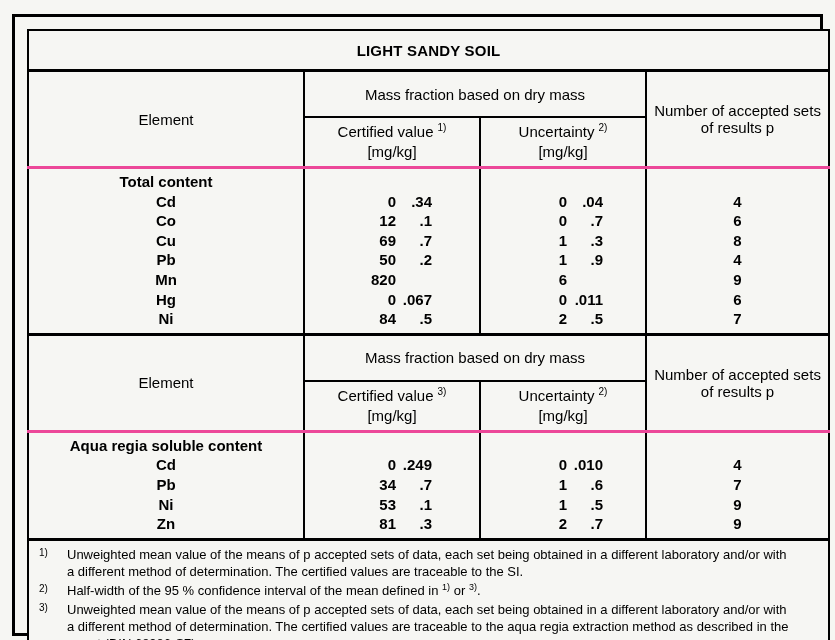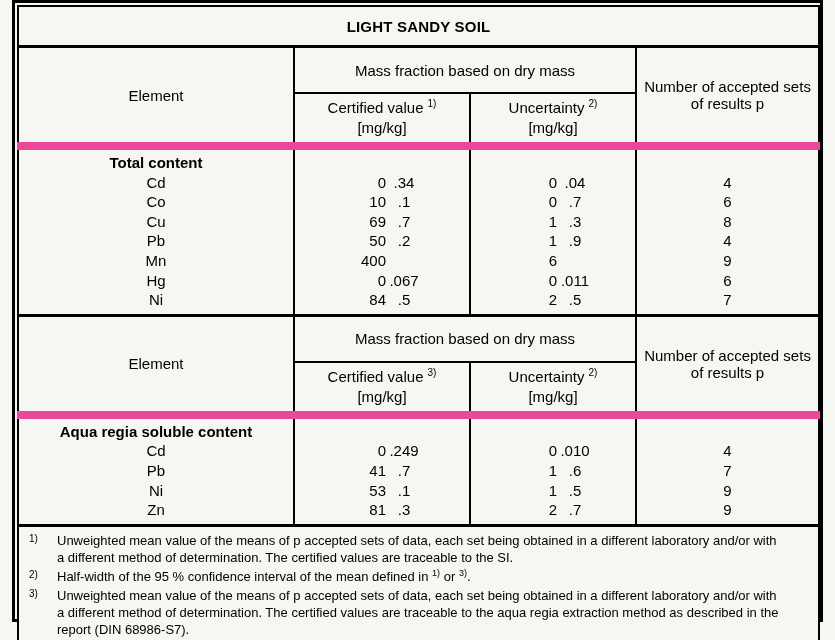--- a/index.html
+++ b/index.html
@@ -6,25 +6,25 @@
     margin: 0;
     padding: 0;
     width: 835px;
     height: 640px;
     background: #f6f6f3;
     font-family: "Liberation Sans", "DejaVu Sans", sans-serif;
     color: #000;
   }
   .frame {
     box-sizing: border-box;
-    margin: 0 12px 8px 12px;
+    margin: 14px 12px 8px 12px;
     width: 811px;
     height: 622px;
     border: 3px solid #000;
-    padding: 2px;
+    padding: 12px;
     background: #f6f6f3;
   }
   table.soil {
     width: 100%;
     height: 100%;
     border-collapse: collapse;
     table-layout: fixed;
     background: #f6f6f3;
   }
   table.soil td {
@@ -42,34 +42,35 @@
   }
   tr.r-group td { height: 44px; }
   tr.r-sub td   { height: 48px; line-height: 20px; }
   .hdr-sup {
     font-size: 10px;
     vertical-align: super;
     margin-left: 4px;
     line-height: 0;
   }
   tr.body-row td {
-    border-top: 8px solid #ec4899;
+    border-top: 3px solid #ec4899;
     border-bottom: 3px solid #000;
     vertical-align: top;
     padding: 3px 0 4px 0;
   }
   .line {
     height: 19.6px;
     line-height: 19.6px;
     text-align: center;
     white-space: nowrap;
+    font-weight: bold;
   }
   .group-label { font-weight: bold; }
   .ip { display: inline-block; min-width: 44px; text-align: right; }
-  .fp { display: inline-block; min-width: 36px; text-align: center; }
+  .fp { display: inline-block; min-width: 36px; text-align: right; }
   tr.fn-row td {
     vertical-align: top;
     text-align: left;
     padding: 5px 8px 4px 6px;
   }
   .footnote {
     display: flex;
     align-items: flex-start;
     margin-bottom: 2px;
   }
@@ -126,24 +127,24 @@
             <div class="line">Co</div>
             <div class="line">Cu</div>
             <div class="line">Pb</div>
             <div class="line">Mn</div>
             <div class="line">Hg</div>
             <div class="line">Ni</div>
           </td>
       <td class="body-cell">
             <div class="line">&nbsp;</div>
             <div class="line"><span class="ip">0</span><span class="fp">.34</span></div>
-            <div class="line"><span class="ip">10</span><span class="fp">.1</span></div>
+            <div class="line"><span class="ip">12</span><span class="fp">.1</span></div>
             <div class="line"><span class="ip">69</span><span class="fp">.7</span></div>
             <div class="line"><span class="ip">50</span><span class="fp">.2</span></div>
-            <div class="line"><span class="ip">400</span><span class="fp"></span></div>
+            <div class="line"><span class="ip">820</span><span class="fp"></span></div>
             <div class="line"><span class="ip">0</span><span class="fp">.067</span></div>
             <div class="line"><span class="ip">84</span><span class="fp">.5</span></div>
           </td>
       <td class="body-cell">
             <div class="line">&nbsp;</div>
             <div class="line"><span class="ip">0</span><span class="fp">.04</span></div>
             <div class="line"><span class="ip">0</span><span class="fp">.7</span></div>
             <div class="line"><span class="ip">1</span><span class="fp">.3</span></div>
             <div class="line"><span class="ip">1</span><span class="fp">.9</span></div>
             <div class="line"><span class="ip">6</span><span class="fp"></span></div>
@@ -176,21 +177,21 @@
       <td class="body-cell">
             <div class="line group-label">Aqua regia soluble content</div>
             <div class="line">Cd</div>
             <div class="line">Pb</div>
             <div class="line">Ni</div>
             <div class="line">Zn</div>
           </td>
       <td class="body-cell">
             <div class="line">&nbsp;</div>
             <div class="line"><span class="ip">0</span><span class="fp">.249</span></div>
-            <div class="line"><span class="ip">41</span><span class="fp">.7</span></div>
+            <div class="line"><span class="ip">34</span><span class="fp">.7</span></div>
             <div class="line"><span class="ip">53</span><span class="fp">.1</span></div>
             <div class="line"><span class="ip">81</span><span class="fp">.3</span></div>
           </td>
       <td class="body-cell">
             <div class="line">&nbsp;</div>
             <div class="line"><span class="ip">0</span><span class="fp">.010</span></div>
             <div class="line"><span class="ip">1</span><span class="fp">.6</span></div>
             <div class="line"><span class="ip">1</span><span class="fp">.5</span></div>
             <div class="line"><span class="ip">2</span><span class="fp">.7</span></div>
           </td>

